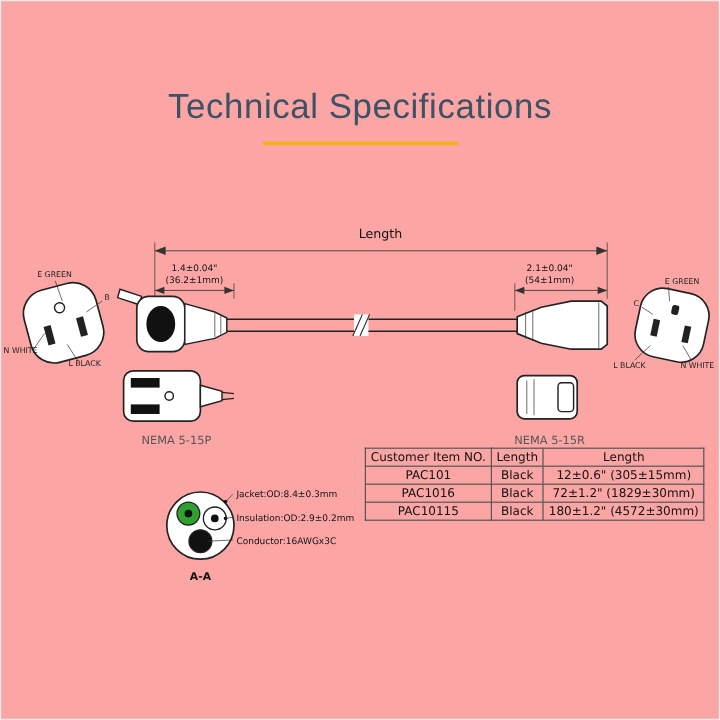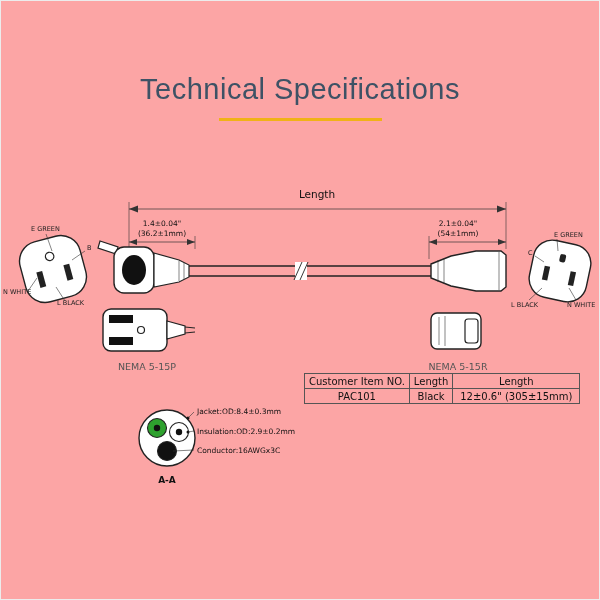--- a/index.html
+++ b/index.html
@@ -184,16 +184,26 @@
         <th>Length</th>
         <th>Length</th>
       </tr>
     </thead>
     <tbody>
       <tr>
         <td class="item">PAC101</td>
         <td class="col">Black</td>
         <td class="len">12±0.6" (305±15mm)</td>
       </tr>
+      <tr>
+        <td class="item">PAC1016</td>
+        <td class="col">Black</td>
+        <td class="len">72±1.2" (1829±30mm)</td>
+      </tr>
+      <tr>
+        <td class="item">PAC10115</td>
+        <td class="col">Black</td>
+        <td class="len">180±1.2" (4572±30mm)</td>
+      </tr>
     </tbody>
   </table>
 
 </div>
 
 </body></html>

